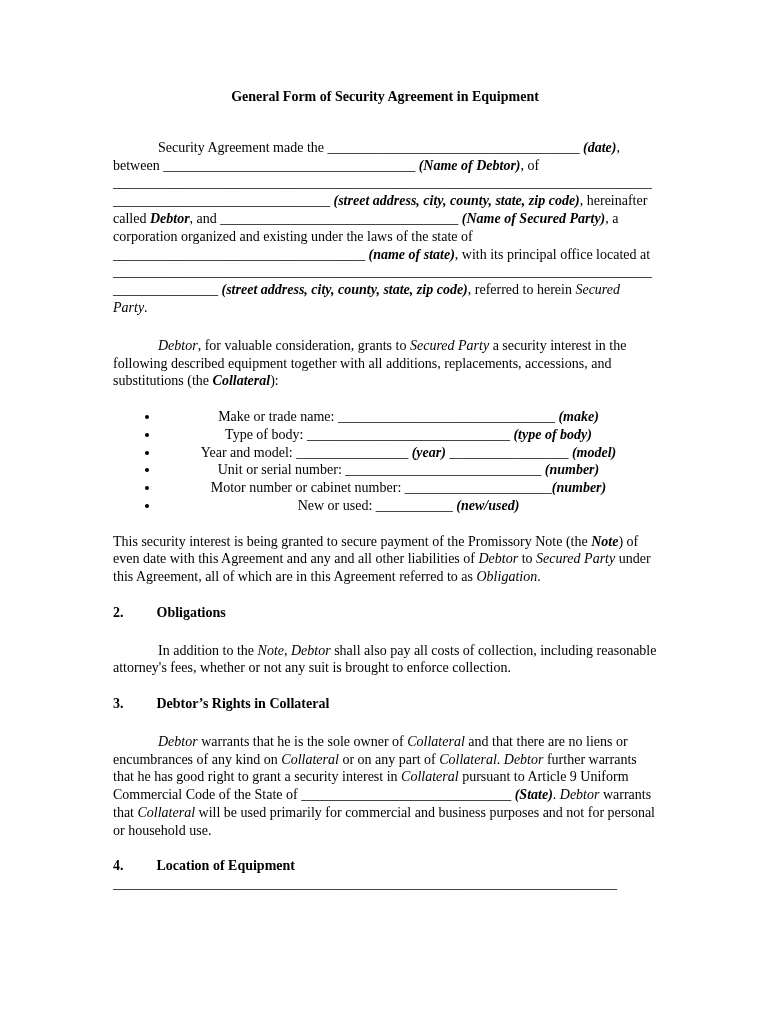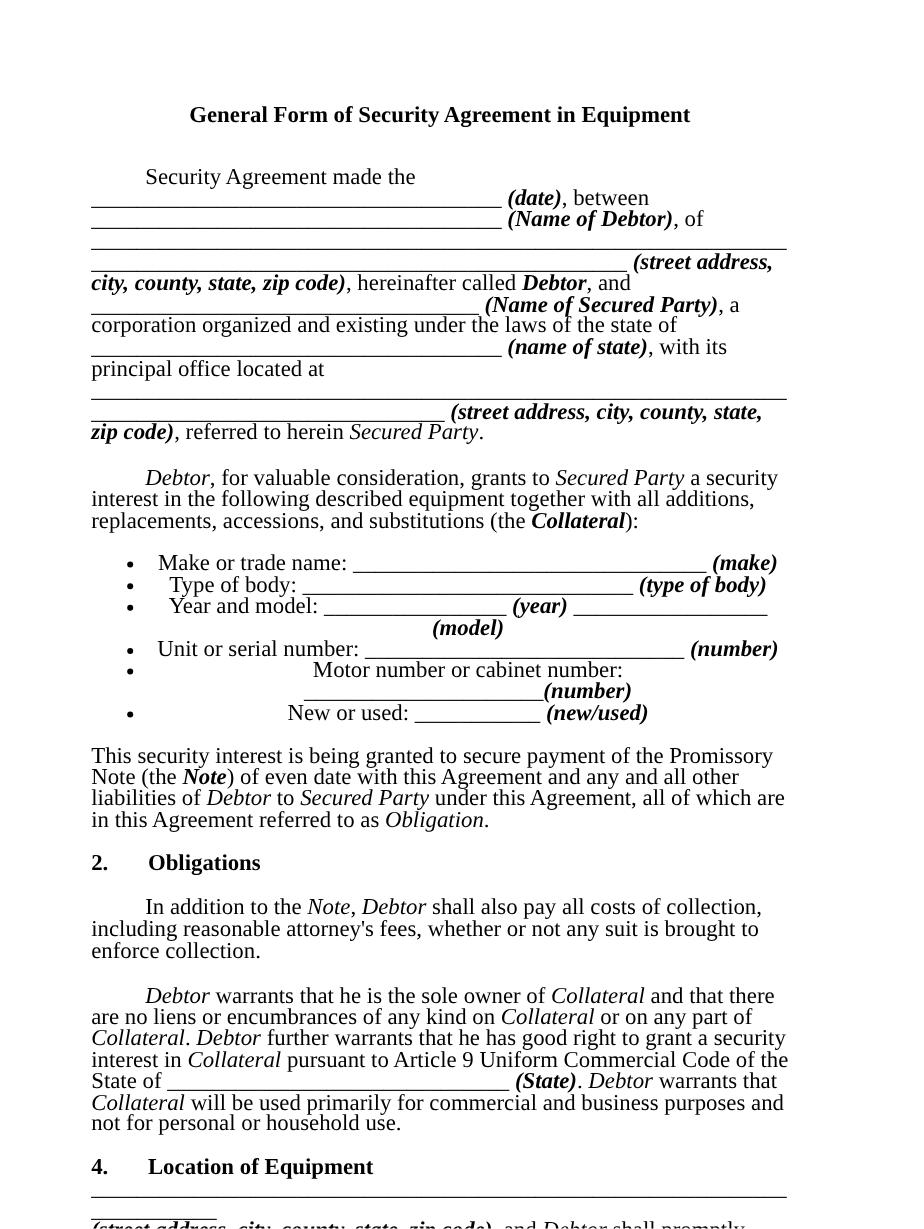--- a/index.html
+++ b/index.html
@@ -2,23 +2,23 @@
 <html><head>
 <meta charset="utf-8">
 <style>
   html, body { margin: 0; padding: 0; background: #ffffff; }
   .page {
     position: relative;
     width: 770px;
     height: 1024px;
     box-sizing: border-box;
     background: #ffffff;
-    padding: 88px 113px 0 76px;
+    padding: 88px 113px 0 113px;
     font-family: "Liberation Serif", "DejaVu Serif", serif;
-    font-size: 19px;
+    font-size: 14px;
     line-height: 17.8px;
     color: #000000;
     overflow: hidden;
     overflow-wrap: break-word;
   }
   p { margin: 0 0 17.8px 0; }
   p.title { text-align: center; font-weight: bold; margin-bottom: 33px; }
   p.heading { font-weight: bold; margin-bottom: 0; }
   p.indent { text-indent: 45px; margin-top: 20px; }
   p.tight { margin-bottom: 0; }
@@ -40,17 +40,17 @@
       <li><span class="">Make or trade name:  </span><span class="blank">_______________________________</span><span class=""> </span><span class="b i">(make)</span></li>
       <li><span class="">Type of body: </span><span class="blank">_____________________________</span><span class=""> </span><span class="b i">(type of body)</span></li>
       <li><span class="">Year and model: </span><span class="blank">________________</span><span class=""> </span><span class="b i">(year)</span><span class=""> </span><span class="blank">_________________</span><span class=""> </span><span class="b i">(model)</span></li>
       <li><span class="">Unit or serial number: </span><span class="blank">____________________________</span><span class=""> </span><span class="b i">(number)</span></li>
       <li><span class="">Motor number or cabinet number: </span><span class="blank">_____________________</span><span class="b i">(number)</span></li>
       <li><span class="">New or used:  </span><span class="blank">___________</span><span class=""> </span><span class="b i">(new/used)</span></li>
     </ul>
     <p><span class="">This security interest is being granted to secure payment of the Promissory Note (the </span><span class="b i">Note</span><span class="">) of even date with this Agreement and any and all other liabilities of </span><span class="i">Debtor</span><span class=""> to </span><span class="i">Secured Party</span><span class=""> under this Agreement, all of which are in this Agreement referred to as </span><span class="i">Obligation</span><span class="">.</span></p>
     <p class="heading"><span class="b">2.</span><span class="tab"></span><span class="b">Obligations</span></p>
     <p class="indent"><span class="">In addition to the </span><span class="i">Note</span><span class="">, </span><span class="i">Debtor</span><span class=""> shall also pay all costs of collection, including reasonable attorney's fees, whether or not any suit is brought to enforce collection.</span></p>
+    <p class="heading"><span class="b">3.</span><span class="tab"></span><span class="b">Debtor’s Rights in Collateral</span></p>
     <p class="indent"><span class="i">Debtor</span><span class=""> warrants that he is the sole owner of </span><span class="i">Collateral</span><span class=""> and that there are no liens or encumbrances of any kind on </span><span class="i">Collateral</span><span class=""> or on any part of </span><span class="i">Collateral</span><span class="">. </span><span class="i">Debtor</span><span class=""> further warrants that he has good right to grant a security interest in </span><span class="i">Collateral</span><span class=""> pursuant to Article 9 Uniform Commercial Code of the State of </span><span class="blank">______________________________</span><span class=""> </span><span class="b i">(State)</span><span class="">. </span><span class="i">Debtor</span><span class=""> warrants that </span><span class="i">Collateral</span><span class=""> will be used primarily for commercial and business purposes and not for personal or household use.</span></p>
     <p class="heading"><span class="b">4.</span><span class="tab"></span><span class="b">Location of Equipment</span></p>
     <p class="tight"><span class="blank">________________________________________________________________________</span></p>
-    <p><span class="b i">(street address, city, county, state, zip code)</span><span class="">, and </span><span class="i">Debtor</span><span class=""> shall promptly notify </span><span class="i">Secured</span></p>
   </div>
 
 </body></html>

